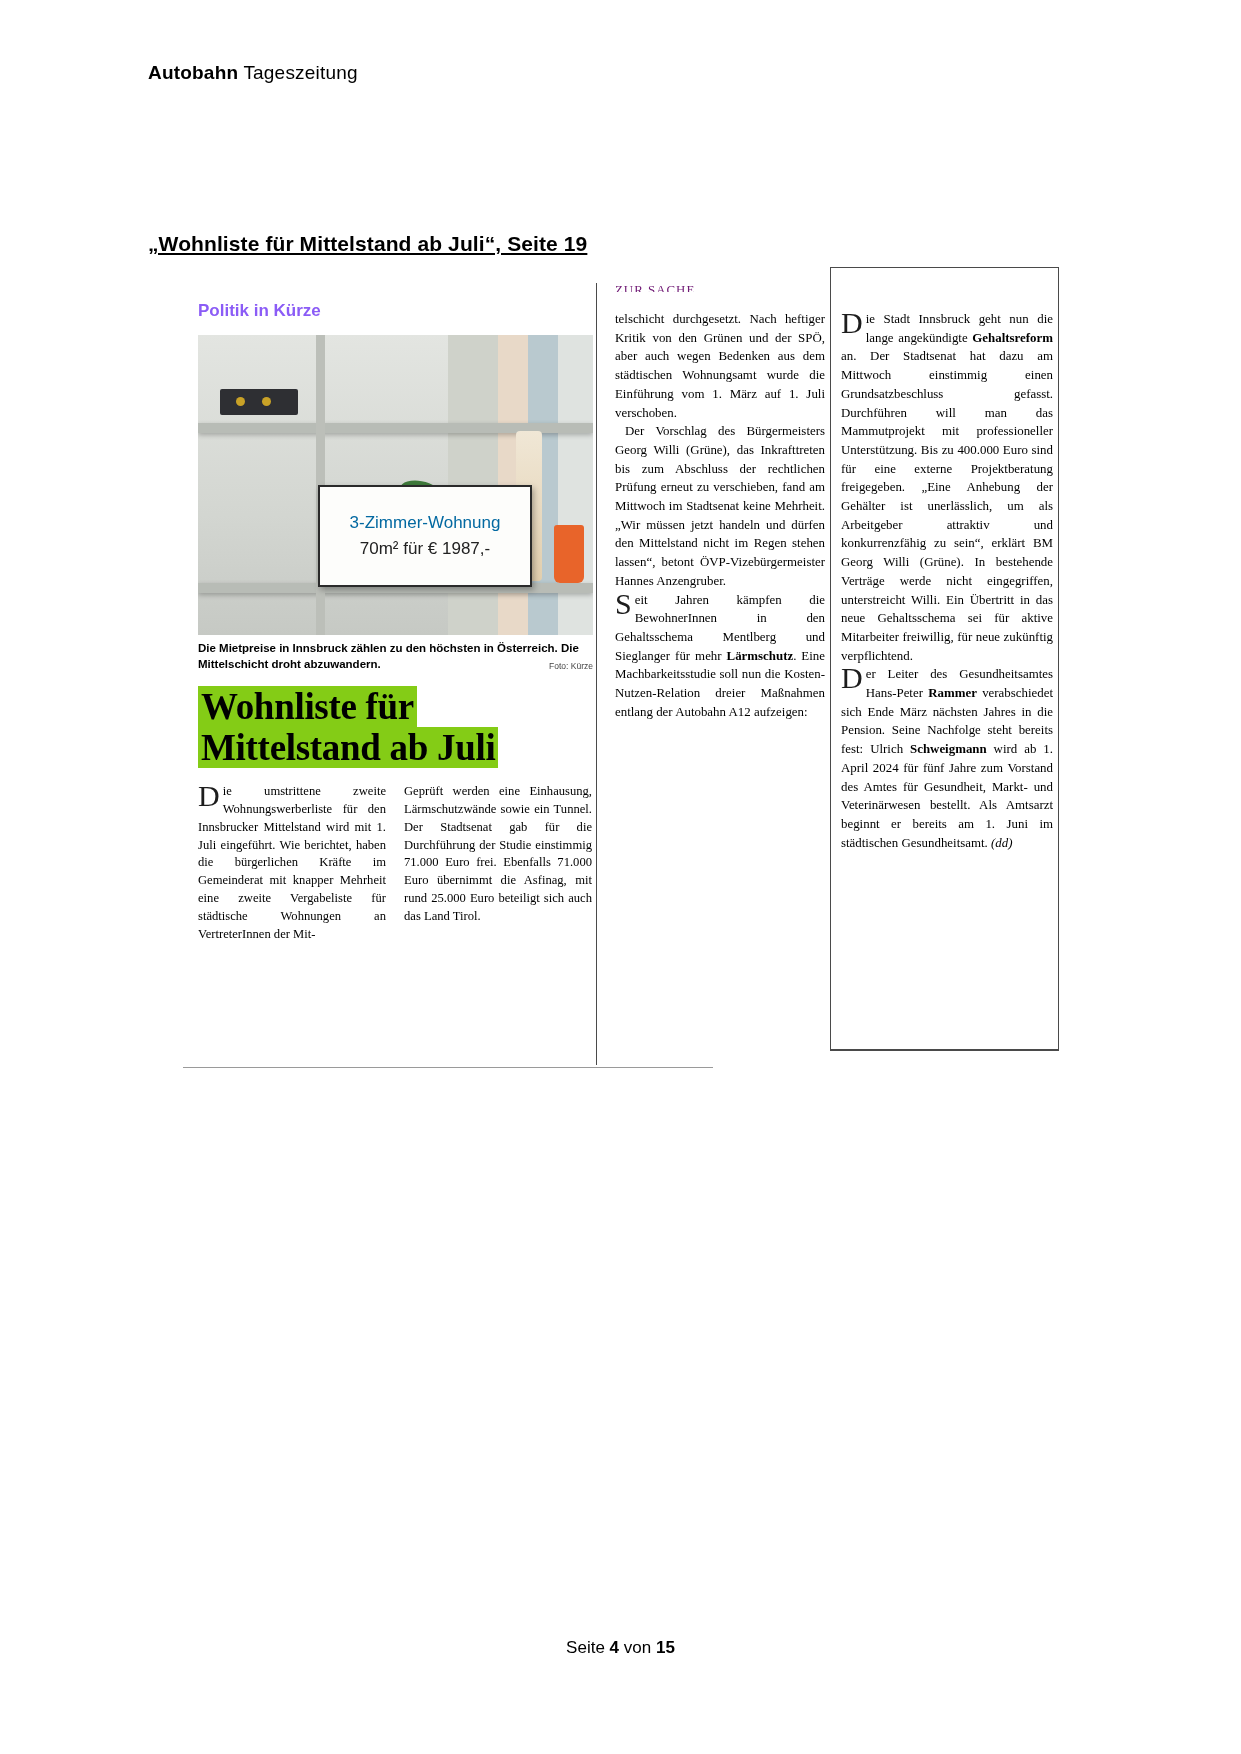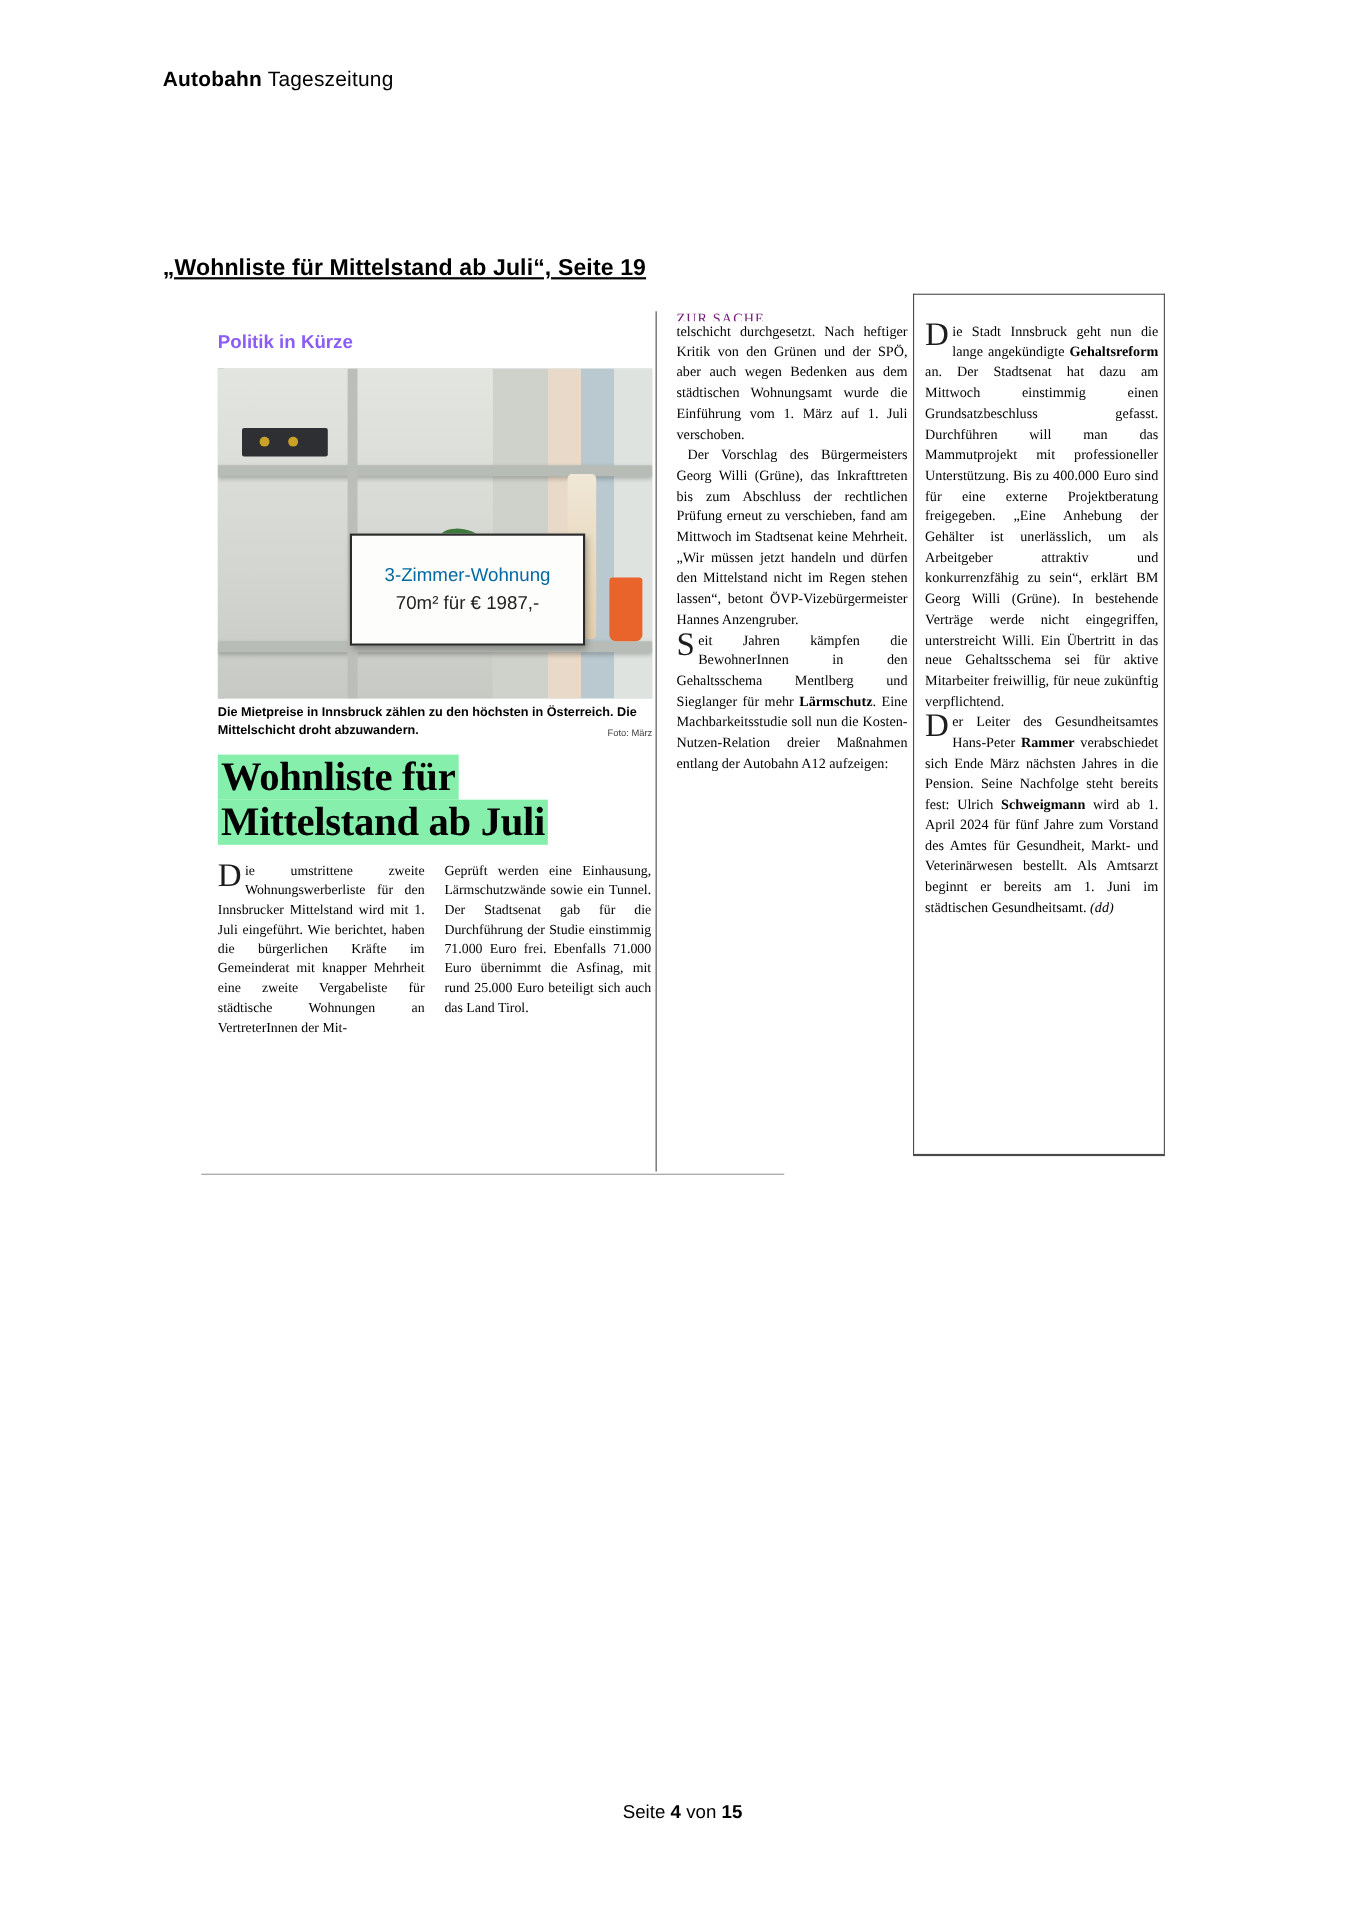--- a/index.html
+++ b/index.html
@@ -222,21 +222,21 @@
     margin-left: 15px;
     width: 395px;
     margin-top: 14px;
     font-family: "Liberation Serif", serif;
     font-weight: bold;
     font-size: 37px;
     line-height: 1.12;
     letter-spacing: -.3px;
   }
   .headline .hl {
-    background: #86efac;
+    background: #84cc16;
     display: inline;
     padding: 0 3px;
     box-decoration-break: clone;
   }
 
   .body-2col {
     margin-left: 15px;
     margin-top: 14px;
     width: 395px;
     display: flex;
@@ -263,20 +263,21 @@
     color: #1d1d1d;
   }
 
   
   .narrow-text {
     font-family: "Liberation Serif", serif;
     font-size: 12.9px;
     line-height: 1.45;
     text-align: justify;
     hyphens: auto;
+    margin-top: 18px;
   }
   .narrow-text p { margin: 0; text-indent: 10px; }
   .narrow-text p.first { text-indent: 0; }
   .faded {
     color: #701a75;
     font-size: 12.9px;
     line-height: 1.2;
     letter-spacing: 1px;
     text-align: left;
     overflow: hidden;
@@ -335,21 +336,21 @@
         <span class="leaf l4"></span>
       </div>
       <div class="sign">
         <div class="ln1">3-Zimmer-Wohnung</div>
         <div class="ln2">70m² für € 1987,-</div>
       </div>
     </div>
 
     <div class="caption">
       <span>Die Mietpreise in Innsbruck zählen zu den höchsten in Österreich. Die Mittelschicht droht abzuwandern.</span>
-      <span class="credit">Foto: März</span>
+      <span class="credit">Foto: Kürze</span>
     </div>
 
     <div class="headline">
       <span class="hl">Wohnliste für</span><br>
       <span class="hl">Mittelstand ab Juli</span>
     </div>
 
     <div class="body-2col">
       <div class="bcol">
         <div class="article-text">

